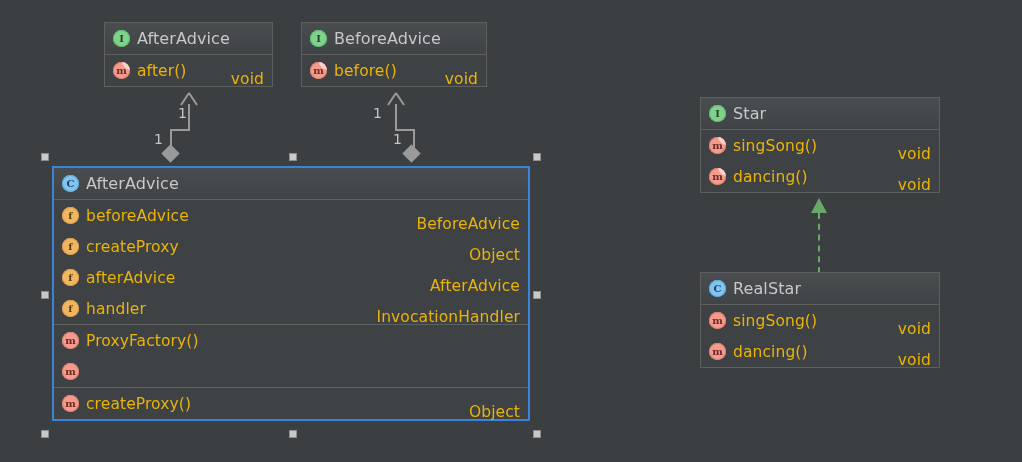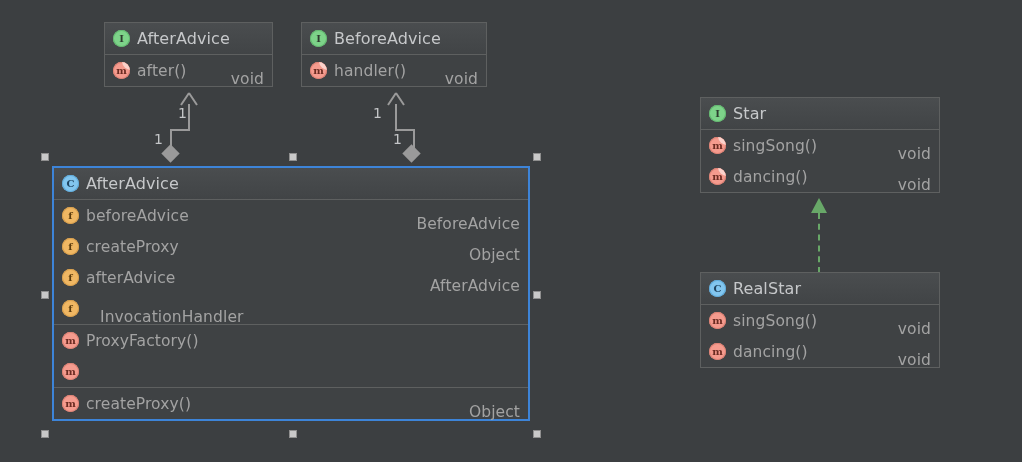--- a/index.html
+++ b/index.html
@@ -58,21 +58,21 @@
   }
   .row .type {
     flex: 0 0 auto;
     padding-left: 14px;
     white-space: nowrap;
     margin-top: 17px;
   }
 
   .label-txt {
     font-size: 15.5px;
-    color: #a3a3a3;
+    color: #eab308;
     letter-spacing: 0.1px;
   }
   .title-txt {
     font-size: 16px;
     color: #c6c8ca;
     letter-spacing: 0.1px;
   }
 
   
   .icon {
@@ -248,21 +248,21 @@
       <span class="icon icon-interface">
           <span>I</span>
         </span>
       <span class="title-txt">BeforeAdvice</span>
     </div>
     <div class="section last">
       <div class="row">
         <span class="icon icon-method-abstract">
             <span class="glyph">m</span>
           </span>
-        <span class="name label-txt">handler()</span>
+        <span class="name label-txt">before()</span>
         <span class="type label-txt">void</span>
       </div>
     </div>
   </div>
 
   <div class="uml-box selected" style="left:52px; top:166px; width:478px;">
     <div class="box-header">
       <span class="icon icon-class">
           <span>C</span>
         </span>
@@ -288,20 +288,21 @@
         <span class="icon icon-field">
             <span>f</span>
           </span>
         <span class="name label-txt">afterAdvice</span>
         <span class="type label-txt">AfterAdvice</span>
       </div>
       <div class="row">
         <span class="icon icon-field">
             <span>f</span>
           </span>
+        <span class="name label-txt">handler</span>
         <span class="type label-txt">InvocationHandler</span>
       </div>
     </div>
 
     <div class="section">
       <div class="row">
         <span class="icon icon-method">
             <span>m</span>
           </span>
         <span class="name label-txt">ProxyFactory()</span>

